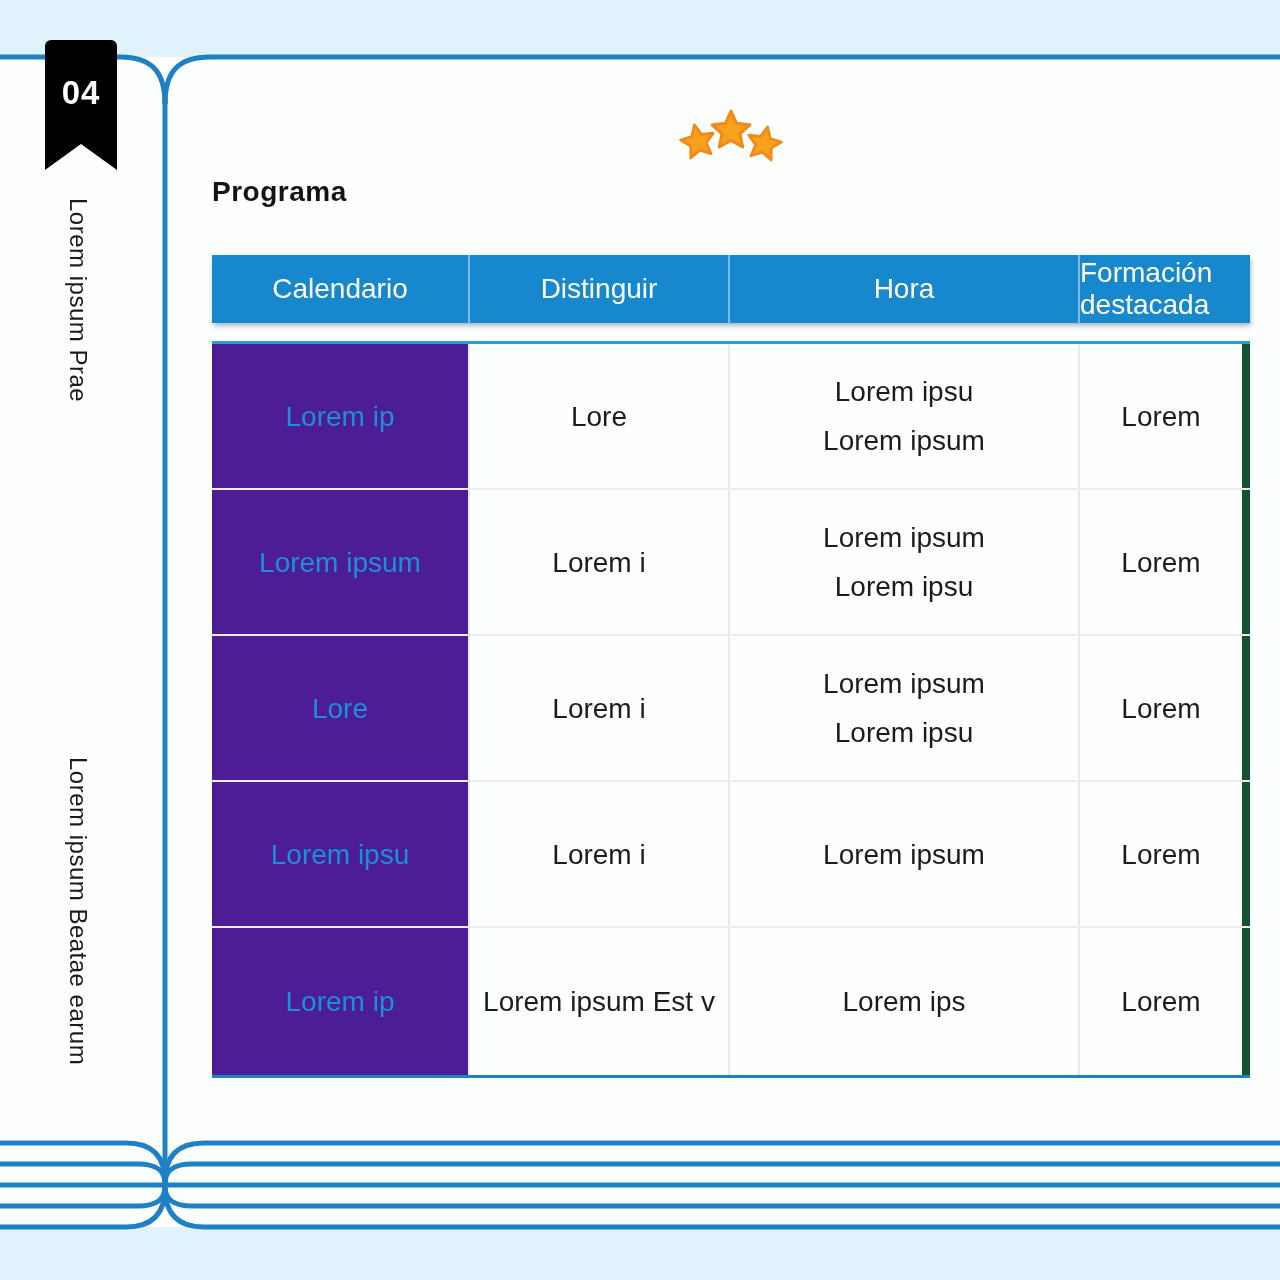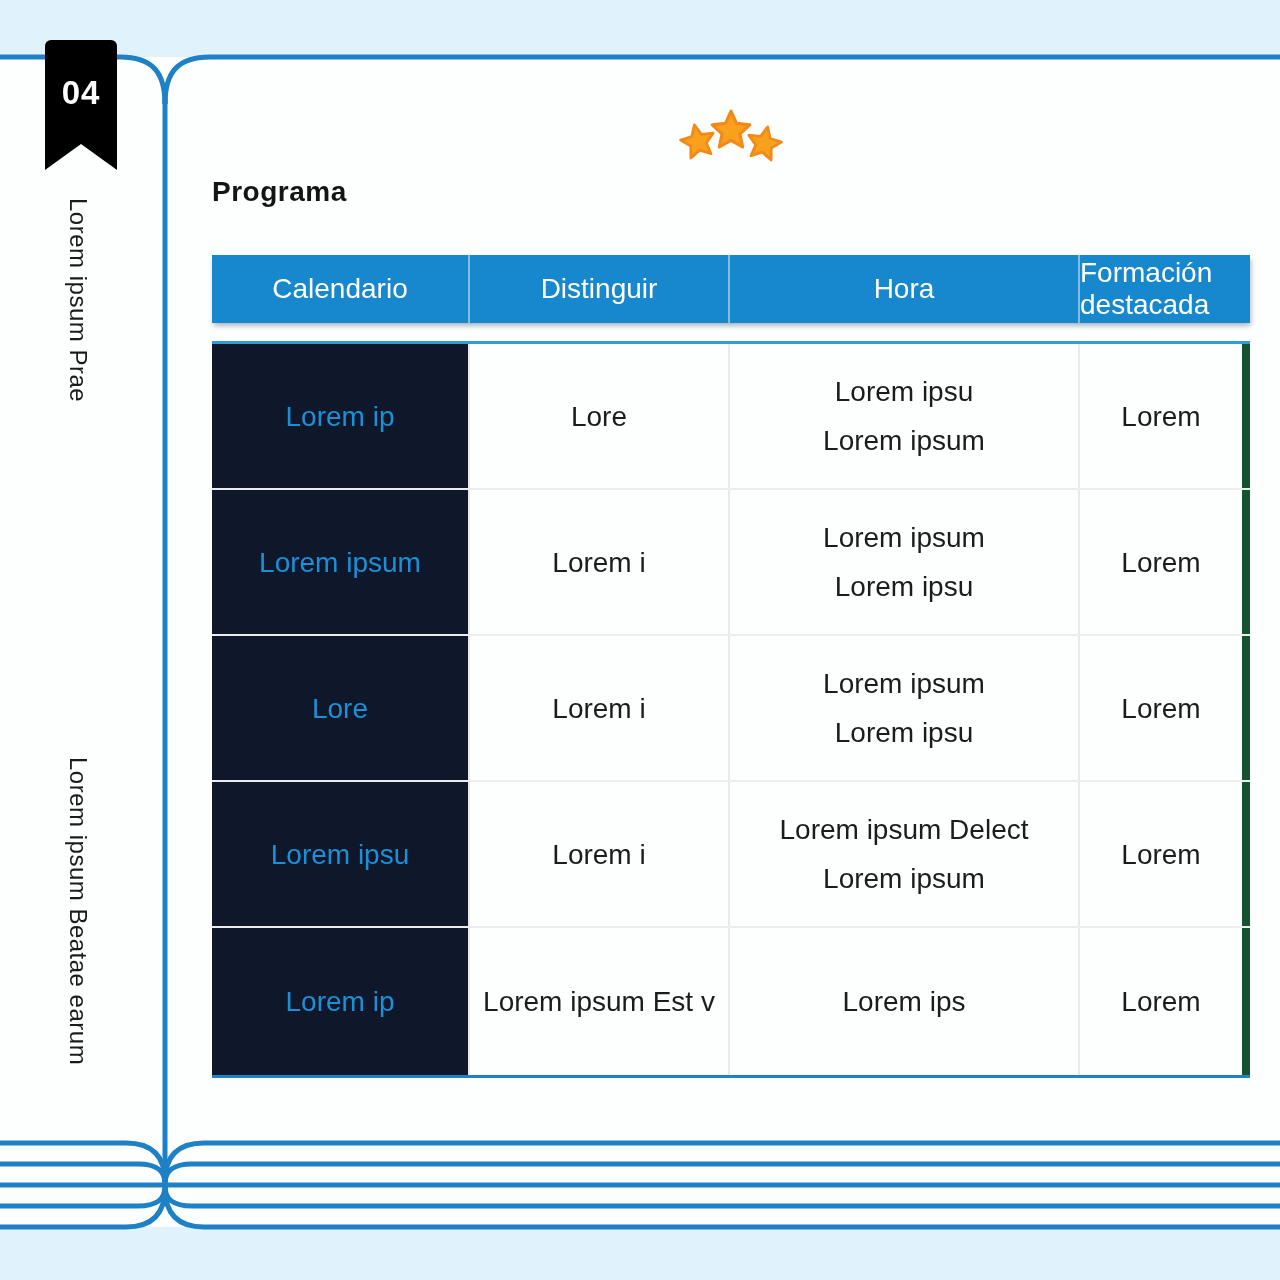--- a/index.html
+++ b/index.html
@@ -73,21 +73,21 @@
     border-bottom:2px solid #EDEDED;
   }
   .tr:last-child{height:147px;border-bottom:none;}
   .td{
     display:flex;flex-direction:column;align-items:center;justify-content:center;
     font-size:28px;color:#1c1c1c;line-height:49px;
     border-right:2px solid #EAEAEA;background:#FDFFFE;
     text-align:center;
   }
   .td:last-child{border-right:8px solid #14532d;}
-  .td.col1{background:#0f172a;color:#1D8FD6;justify-content:center;}
+  .td.col1{background:#4c1d95;color:#1D8FD6;justify-content:center;}
 </style>
 </head>
 <body>
 
 <div class="canvas">
 
   <svg class="book-deco" width="1280" height="1280" viewBox="0 0 1280 1280">
     <rect x="0" y="57" width="1280" height="1170" fill="#FDFFFE"></rect>
     <g stroke="#1E81C5" stroke-width="5" fill="none">
 
@@ -189,21 +189,20 @@
       </div>
 
       <div class="tr">
         <div class="td col1">
             <span>Lorem ipsu</span>
           </div>
         <div class="td">
             <span>Lorem i</span>
           </div>
         <div class="td">
-            <span>Lorem ipsum Delect</span>
             <span>Lorem ipsum</span>
           </div>
         <div class="td">
             <span>Lorem</span>
           </div>
       </div>
 
       <div class="tr">
         <div class="td col1">
             <span>Lorem ip</span>

